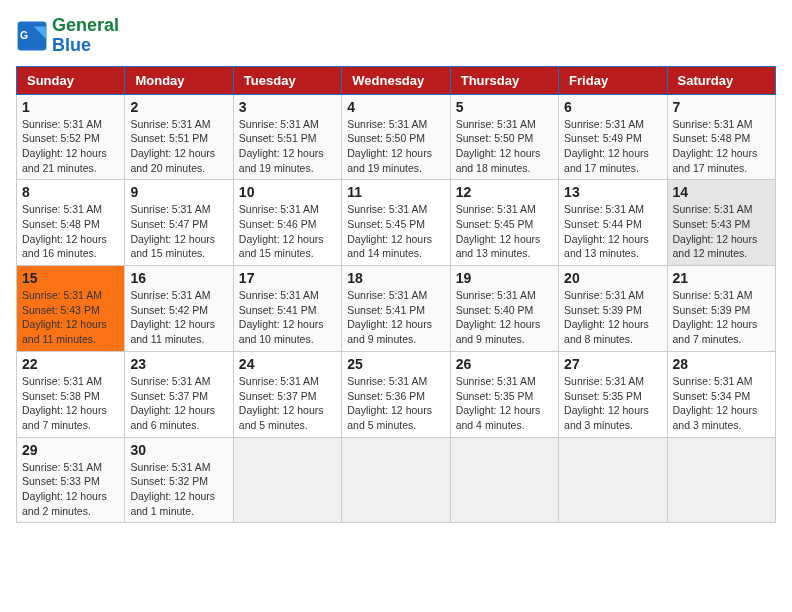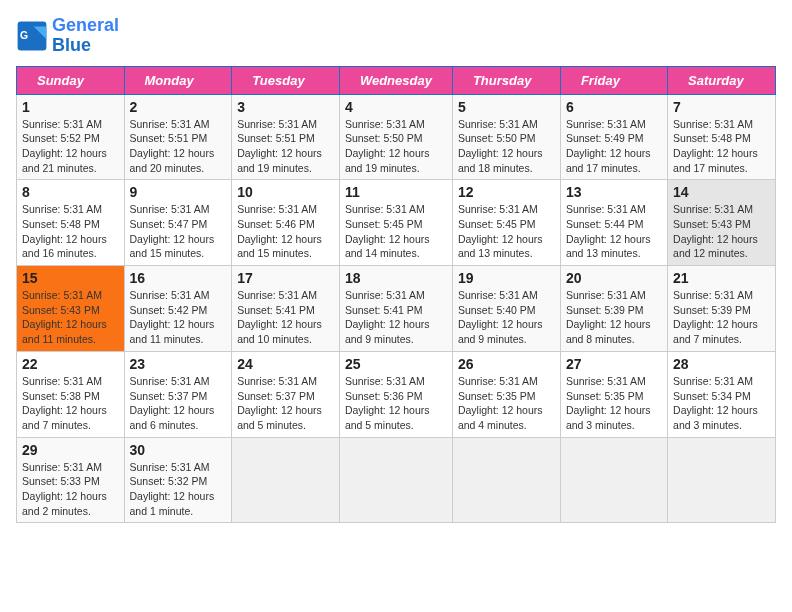--- a/index.html
+++ b/index.html
@@ -21,21 +21,21 @@
       align-items: center;
       gap: 4px;
     }
     .logo-text {
       font-size: 18px;
       font-weight: bold;
       color: #333;
       line-height: 1.1;
     }
     .logo-text span {
-      color: #3b82f6;
+      color: #15803d;
     }
     .logo-icon {
       width: 32px;
       height: 32px;
     }
     .title-block {
       text-align: right;
     }
     .month-year {
       font-size: 36px;
@@ -46,28 +46,27 @@
       font-size: 15px;
       color: #333;
       margin-top: 2px;
     }
     .calendar {
       width: 100%;
       border-collapse: collapse;
       font-size: 11px;
     }
     .calendar th {
-      background: #ec4899;
+      background: #b91c1c;
       color: #fff;
       text-align: left;
-      padding: 6px 20px;
+      padding: 6px 10px;
       font-size: 13px;
       font-weight: bold;
       border: 1px solid #1a6fc4;
-      font-style: italic;
     }
     .calendar td {
       border: 1px solid #ccc;
       vertical-align: top;
       padding: 4px 5px;
       width: calc(100% / 7);
       min-height: 80px;
       background: #fff;
     }
     .calendar tr:nth-child(odd) td {

